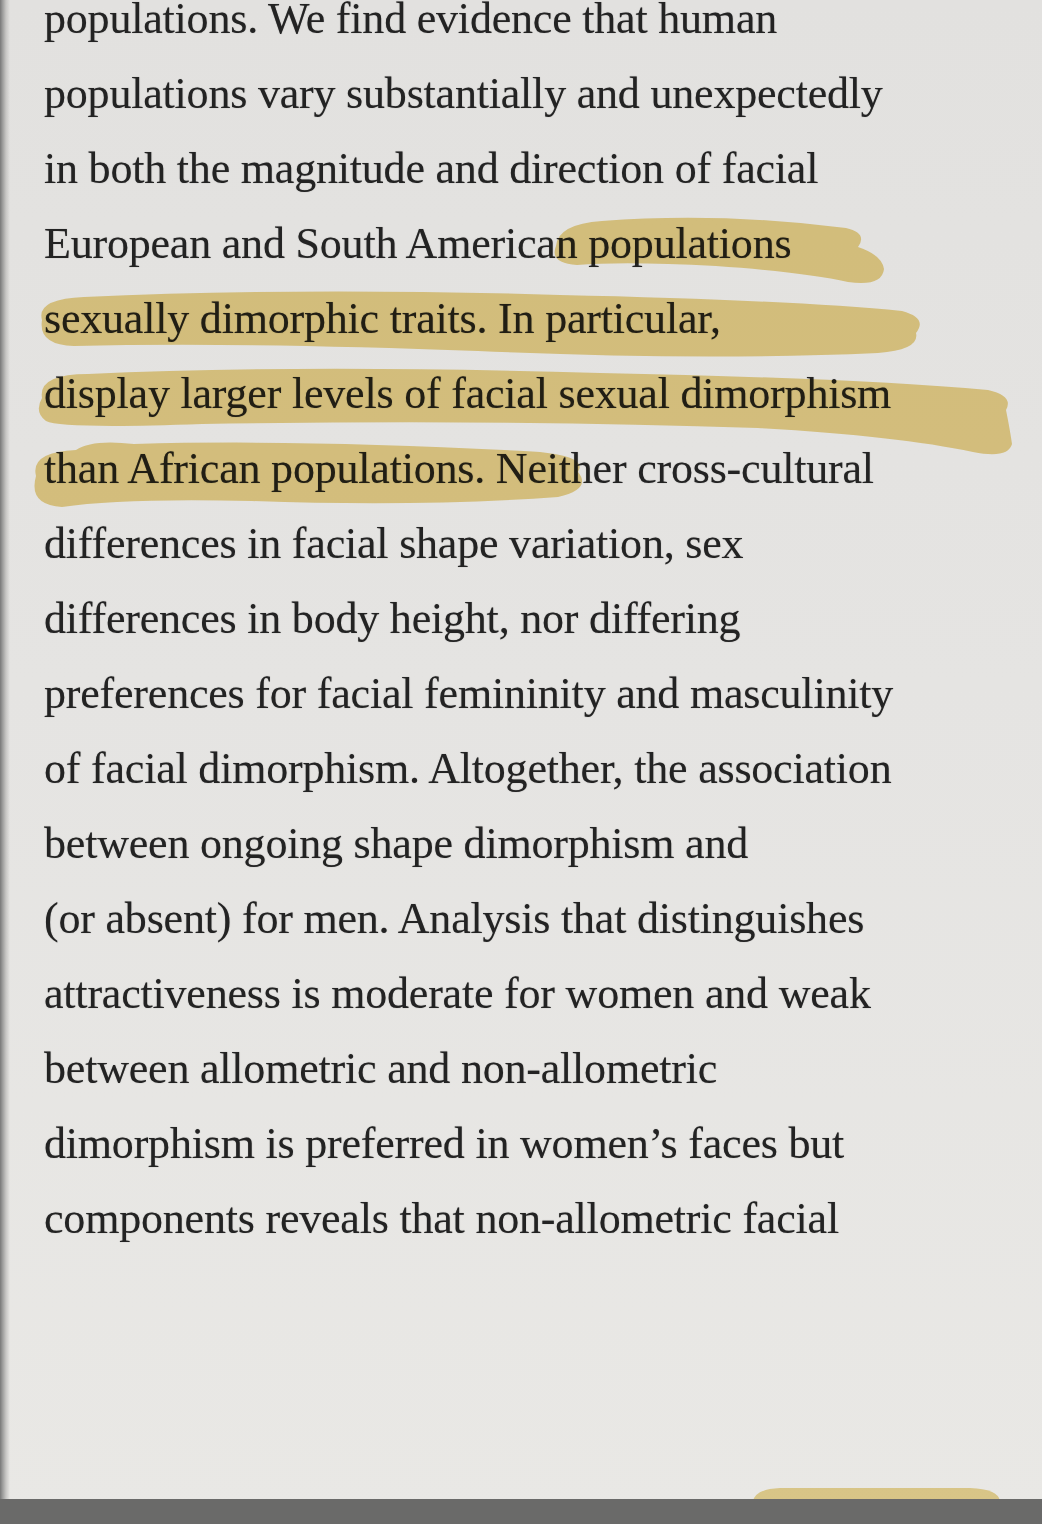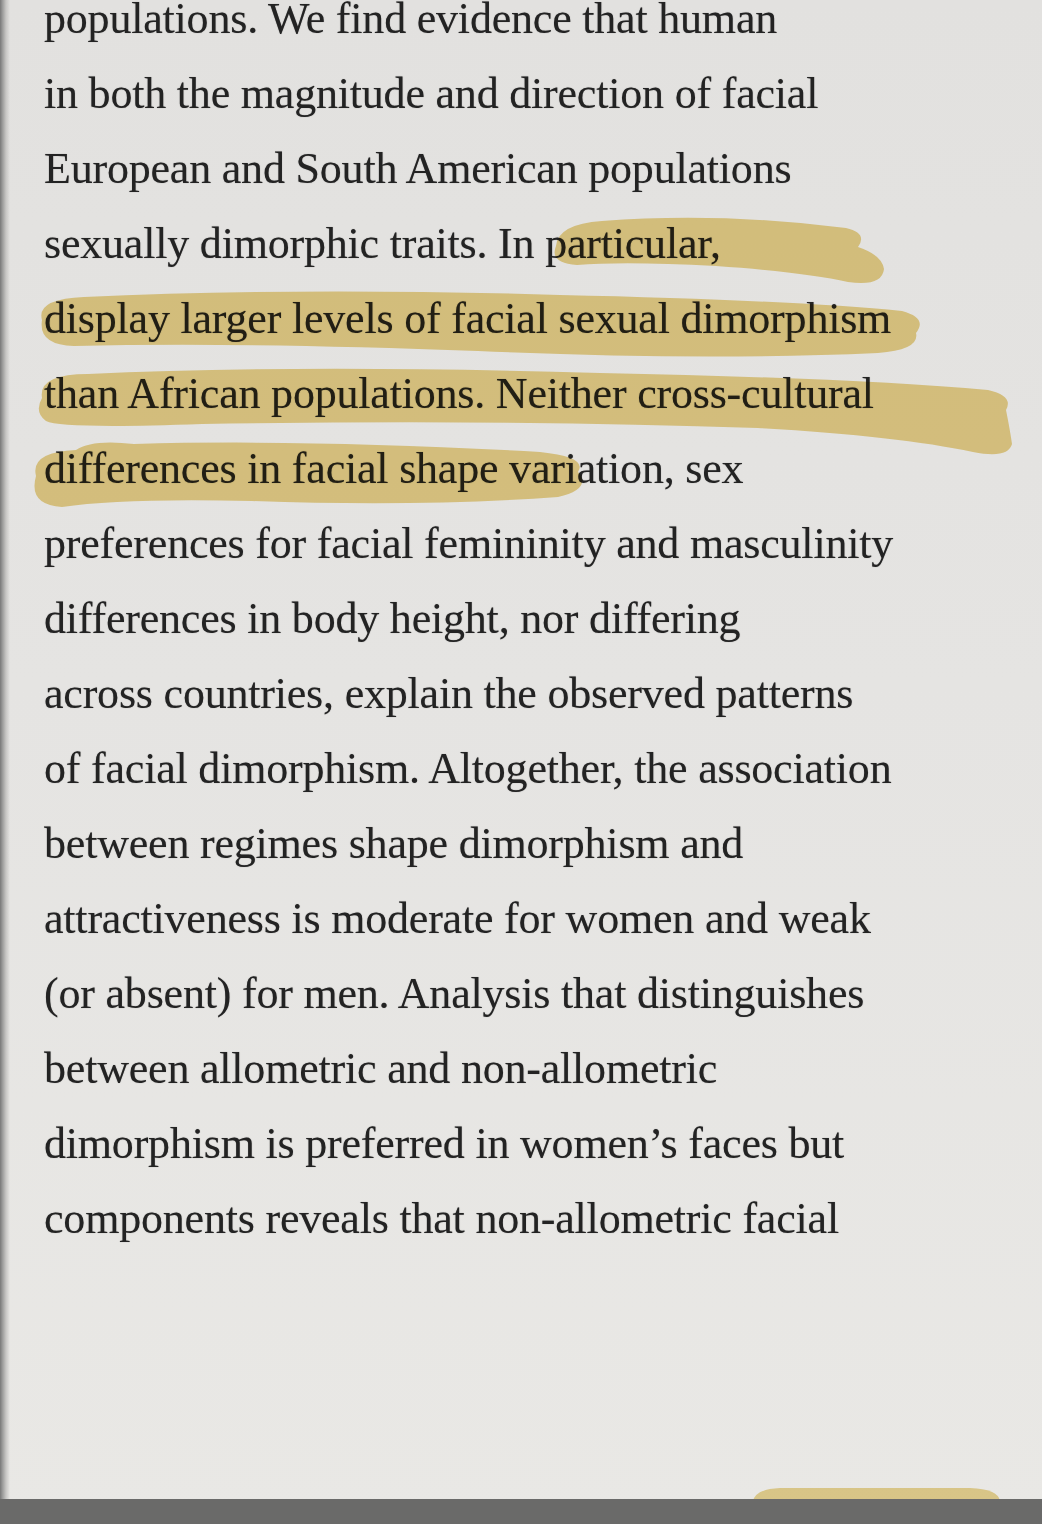--- a/index.html
+++ b/index.html
@@ -34,33 +34,33 @@
   }
 </style>
 </head>
 <body>
 
 <div class="page">
   <div class="left-strip"></div>
 
   <div class="text-layer" id="text-layer">
       <div class="line"><span>populations. We find evidence that human</span></div>
+      <div class="line"><span>populations vary substantially and unexpectedly</span></div>
       <div class="line"><span>in both the magnitude and direction of facial</span></div>
       <div class="line"><span>European and South American populations</span></div>
       <div class="line"><span>sexually dimorphic traits. </span><span>In particular,</span></div>
       <div class="line"><span>display larger levels of facial sexual dimorphism</span></div>
       <div class="line"><span>than African populations.</span><span> Neither cross-cultural</span></div>
       <div class="line"><span>differences in facial shape variation, sex</span></div>
+      <div class="line"><span>differences in body height, nor differing</span></div>
       <div class="line"><span>preferences for facial femininity and masculinity</span></div>
-      <div class="line"><span>differences in body height, nor differing</span></div>
-      <div class="line"><span>across countries, explain the observed patterns</span></div>
       <div class="line"><span>of facial dimorphism. Altogether, the association</span></div>
-      <div class="line"><span>between regimes shape dimorphism and</span></div>
+      <div class="line"><span>between ongoing shape dimorphism and</span></div>
+      <div class="line"><span>(or absent) for men. Analysis that distinguishes</span></div>
       <div class="line"><span>attractiveness is moderate for women and weak</span></div>
-      <div class="line"><span>(or absent) for men. Analysis that distinguishes</span></div>
       <div class="line"><span>between allometric and non-allometric</span></div>
       <div class="line"><span>dimorphism is preferred in women’s faces but</span></div>
       <div class="line"><span>components reveals that non-allometric facial</span></div>
     </div>
 
   <svg class="highlights" width="1042" height="1524" viewBox="0 0 1042 1524">
 
     <path fill-opacity="0.88" d="M556,246 Q558,224 602,221 Q720,212 846,228 Q868,233 858,247
              Q882,255 884,269 Q882,287 848,282 Q804,272 716,266
              Q624,261 577,265 Q549,263 556,246 Z" fill="#e9cf7c"></path>

